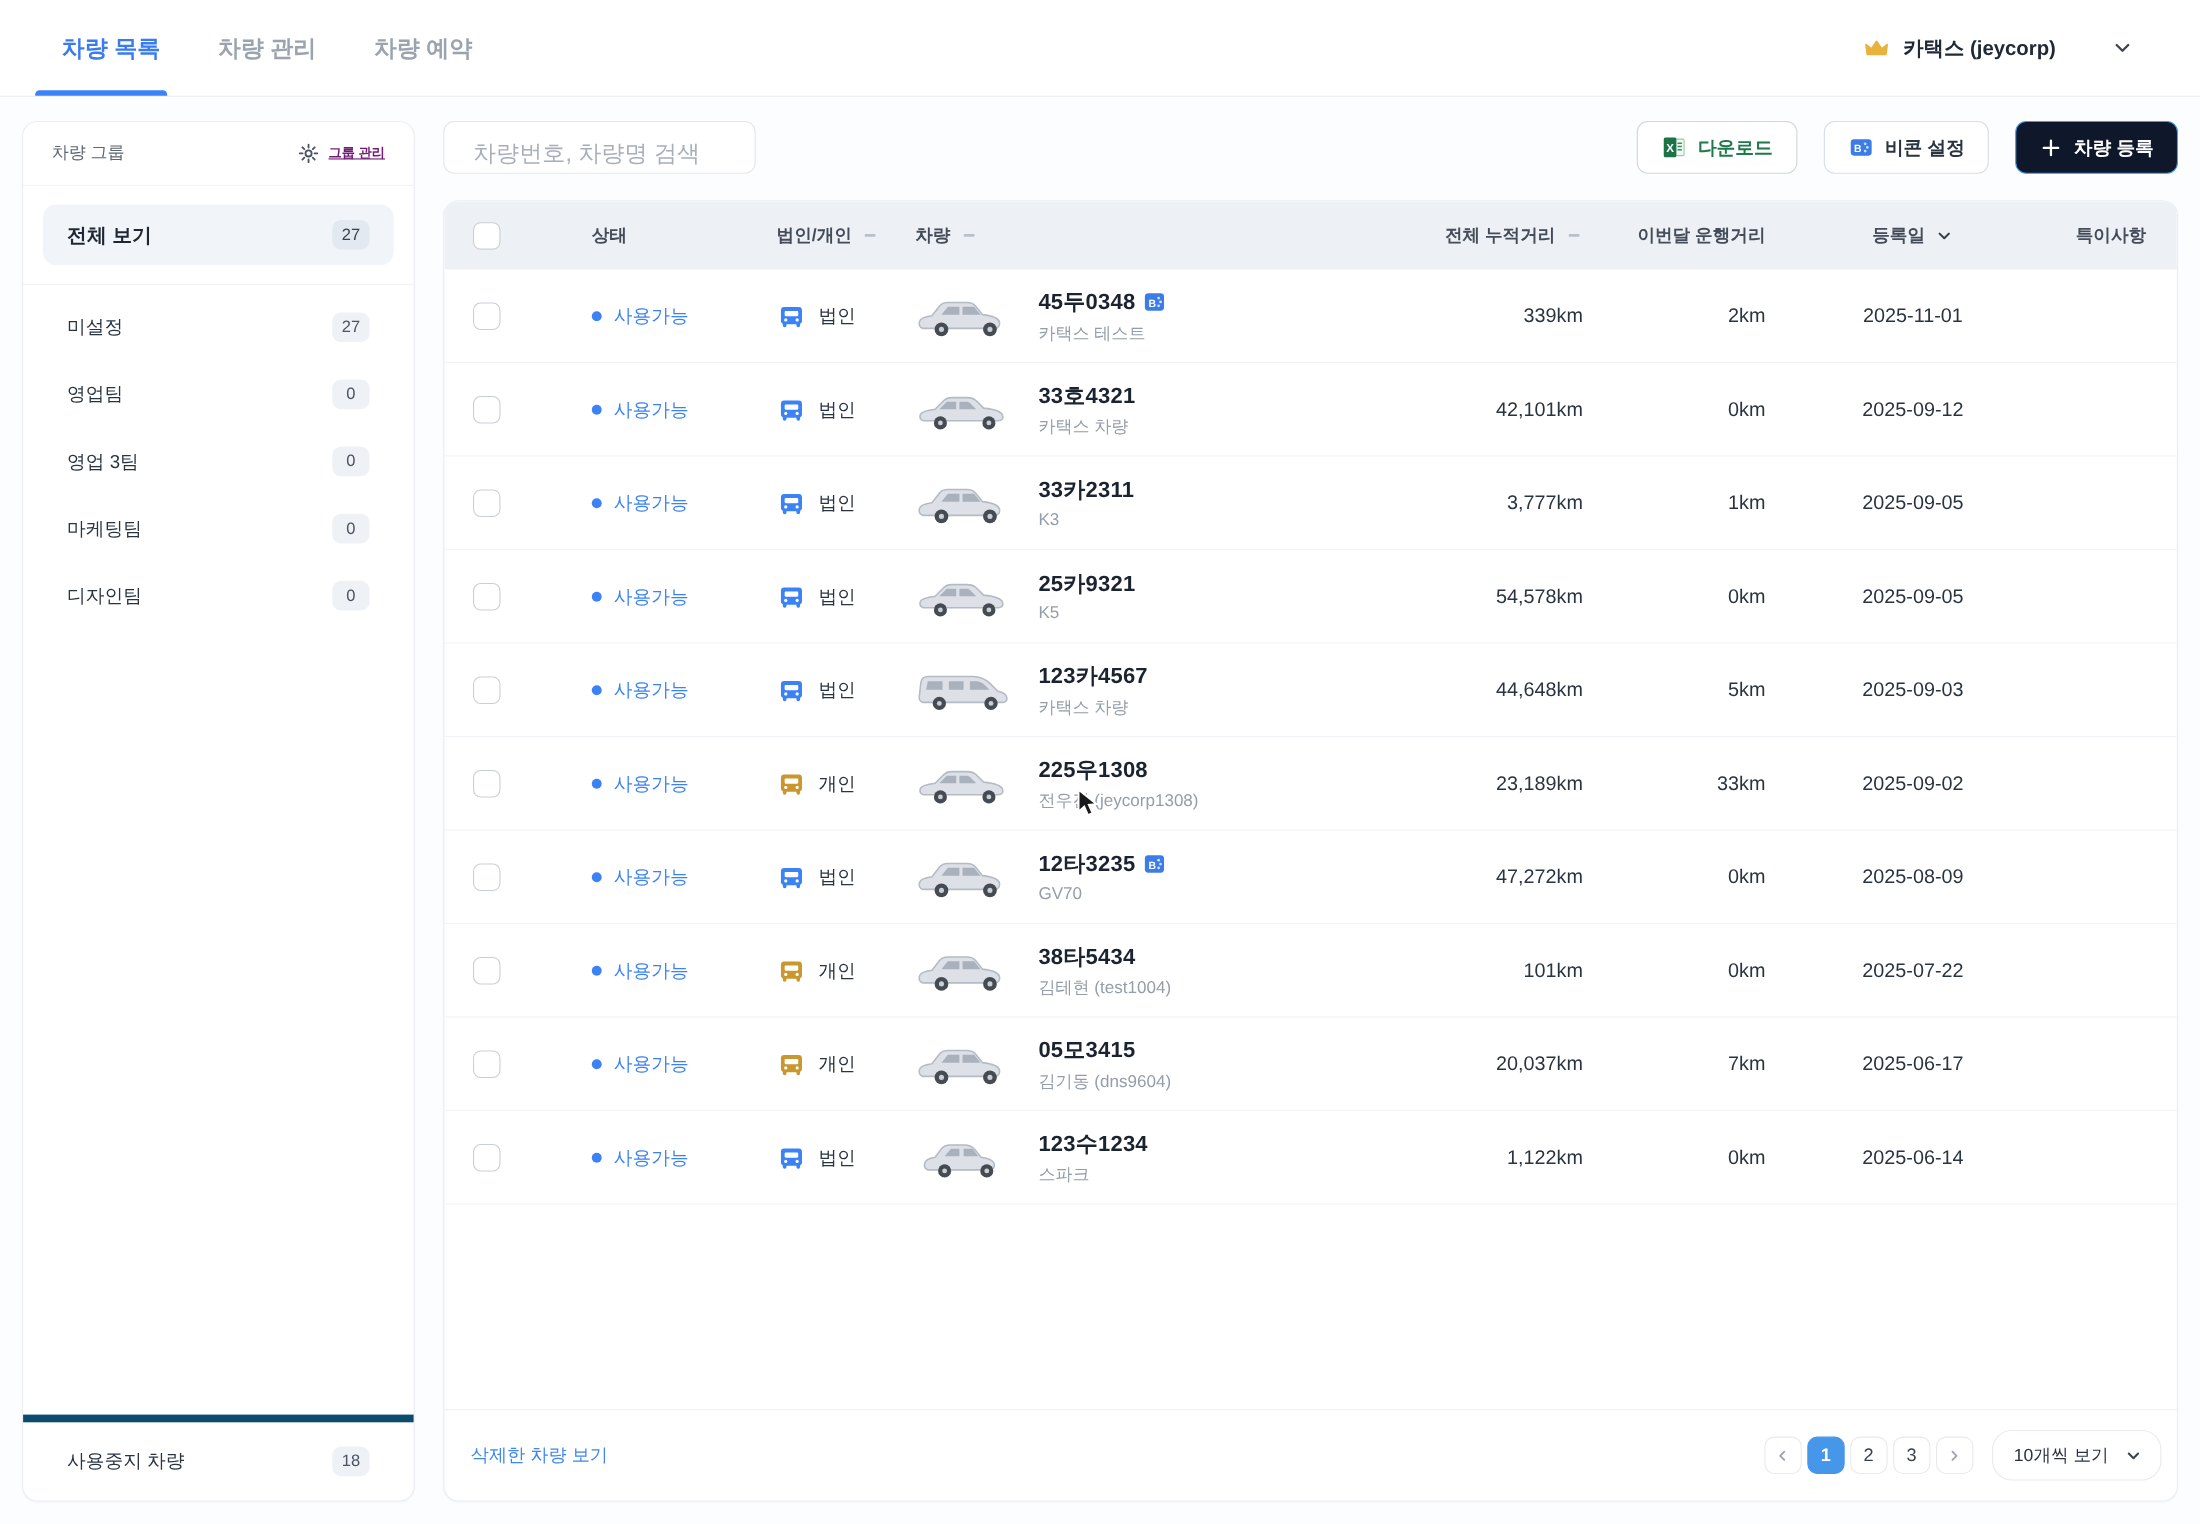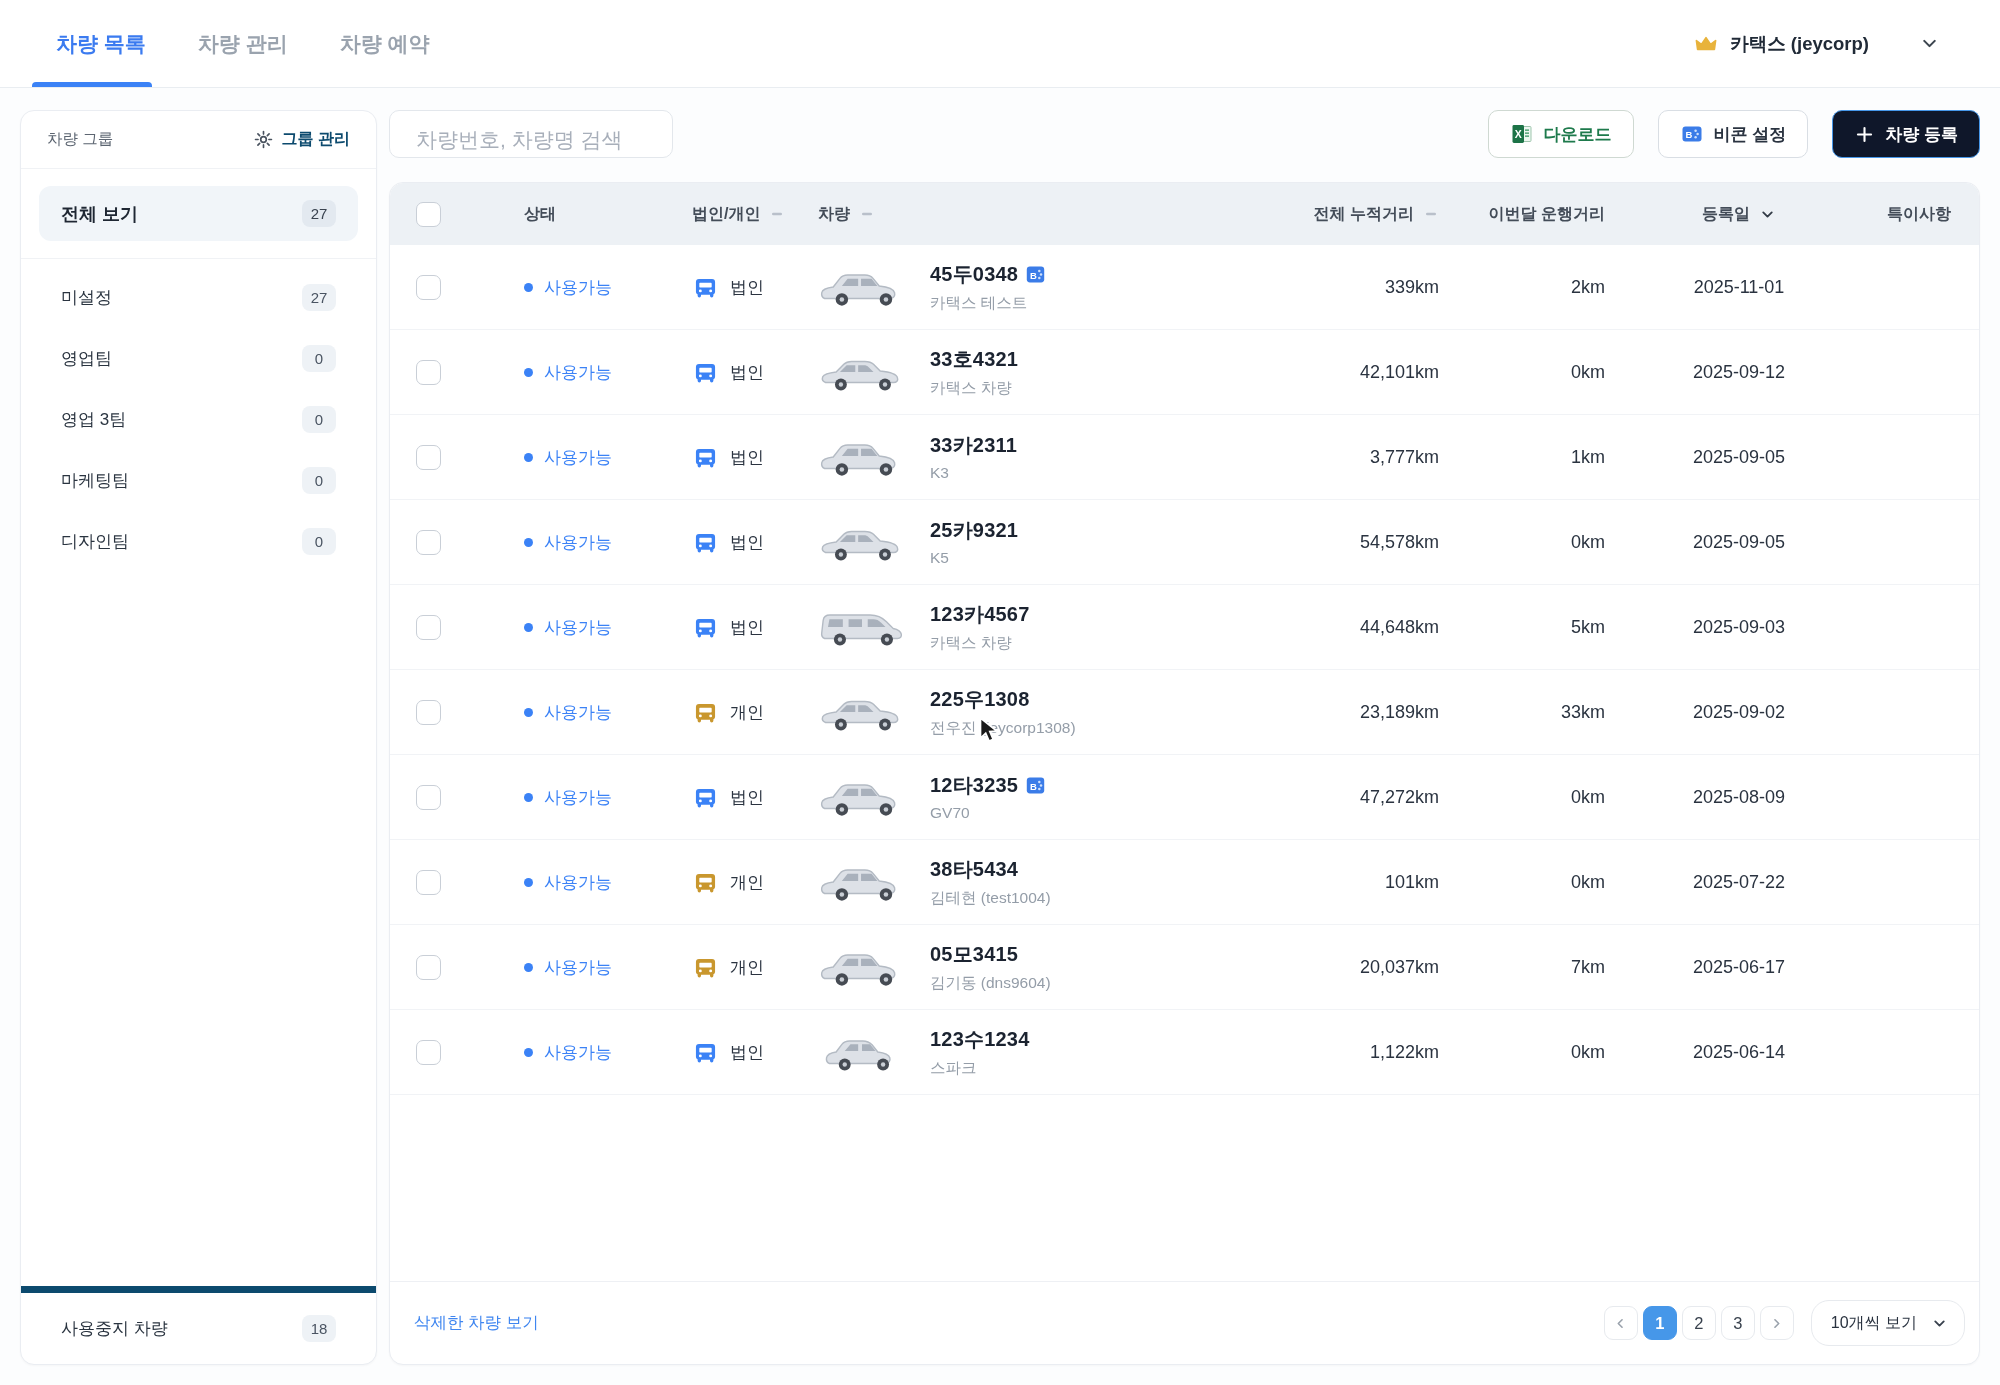--- a/index.html
+++ b/index.html
@@ -17,29 +17,29 @@
   .tab.active { color:#3b7bf0; font-weight:700; }
   .tab.active::after { content:""; position:absolute; left:-24px; right:-6px; bottom:0;
     height:5px; border-radius:4px 4px 0 0; background:#3b82f6; }
   .account { margin-left:auto; display:flex; align-items:center; gap:12px; cursor:pointer; }
   .account .name { font-size:18.5px; font-weight:600; color:#202a37; }
   .account .chev { margin-left:38px; color:#3c454f; display:flex; }
   .icon16 { width:17px; height:17px; }
   .icon20 { width:21px; height:21px; }
   .icon24 { width:24px; height:24px; }
   
-  .content { display:flex; gap:12px; padding:22px 20px 20px 20px; height:1297px;justify-content:center; }
+  .content { display:flex; gap:26px; padding:22px 20px 20px 20px; height:1297px;justify-content:center; }
   .card { background:#fff; border:1px solid #eaedf2; border-radius:14px;
     box-shadow:0 1px 2px rgba(16,24,40,.03); }
   
   .sidebar { width:357px; height:1255px; display:flex; flex-direction:column; flex:none; }
   .sb-head { display:flex; align-items:center; justify-content:space-between; padding:18px 26px; }
   .sb-title { font-size:15.5px; color:#5c6571; }
-  .sb-manage { display:flex; align-items:center; gap:8px; font-size:16px; font-weight:600;
-    color:#0c4a6e; cursor:pointer; }
+  .sb-manage { display:flex; align-items:center; gap:8px; font-size:12px; font-weight:600;
+    color:#701a75; cursor:pointer;text-decoration:underline; }
   .sb-div { height:1px; background:#f0f2f5; }
   .sb-selected-wrap { padding:17px 18px; }
   .sb-selected { background:#f1f5f9; border-radius:12px; padding:14px 22px;
     display:flex; align-items:center; justify-content:space-between; cursor:pointer; }
   .sb-selected .lbl { font-size:18px; font-weight:700; color:#1f2733; }
   .badge { display:inline-block; min-width:34px; text-align:center; padding:5px 8px;
     border-radius:8px; background:#eef2f6; color:#4a5462; font-size:15px; }
   .sb-selected .badge { background:#e3e9f0; color:#39424f; }
   .sb-groups { padding:8px 18px; }
   .sb-item { display:flex; align-items:center; justify-content:space-between;

